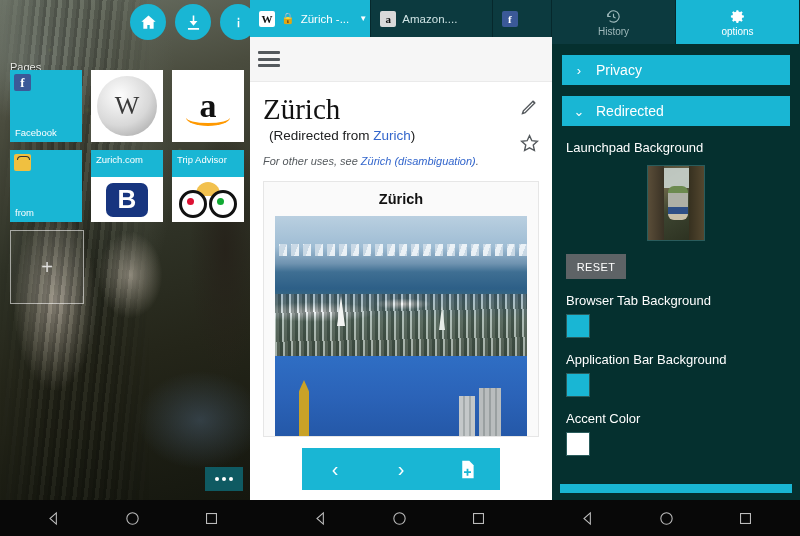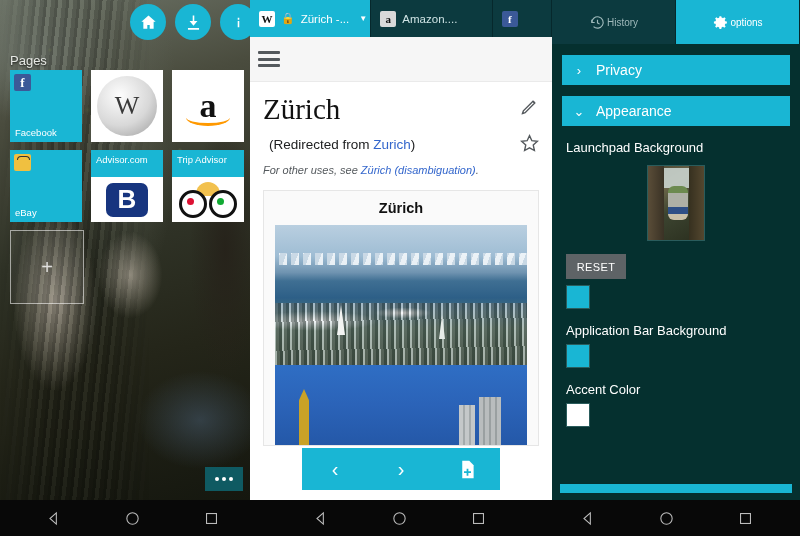--- a/index.html
+++ b/index.html
@@ -33,21 +33,21 @@
                radial-gradient(circle 5px at 60% 6%,#5d6a45,transparent 60%),
                radial-gradient(circle 4px at 85% 18%,#7b8658,transparent 60%),
                radial-gradient(circle 6px at 35% 22%,#55613c,transparent 60%),
                radial-gradient(circle 4px at 72% 30%,#68734a,transparent 60%);
   }
   .lp-btns{position:absolute;top:4px;left:130px;display:flex;gap:9px;z-index:6;}
   .cbtn{width:36px;height:36px;border-radius:50%;background:#19b6d4;display:flex;
         align-items:center;justify-content:center;color:#fff;}
   .cbtn svg{width:19px;height:19px;fill:#fff;}
 
-  .pages-label{position:absolute;top:53px;left:10px;color:#e6e8e4;font-size:13px;z-index:5;
+  .pages-label{position:absolute;top:61px;left:10px;color:#e6e8e4;font-size:11px;z-index:5;
      text-shadow:0 1px 2px rgba(0,0,0,.8);}
   .tiles{position:absolute;top:70px;left:10px;width:232px;z-index:5;
      display:grid;grid-template-columns:repeat(3,72px);gap:8px 9px;}
   .tile{width:72px;height:72px;position:relative;overflow:hidden;background:#19b6d4;}
   .tile .tl-name{position:absolute;left:5px;right:4px;color:#fff;font-size:9.5px;line-height:11px;}
   .tile.lbl-bottom .tl-name{bottom:4px;}
   .tile.lbl-top .tl-name{top:4px;}
   .tile .mini{position:absolute;top:4px;left:4px;width:17px;height:17px;}
   .tile.white{background:#fff;}
   .tile.split-top{background:#19b6d4;}
@@ -99,21 +99,21 @@
   .caret{margin-left:4px;font-size:8px;}
   .tab-w{width:122px;} .tab-a{width:122px;} .tab-f{width:48px;}
 
   .wikiwrap{position:absolute;top:37px;left:0;right:0;bottom:0;background:#fff;overflow:hidden;}
   .wk-head{height:44px;background:#f6f6f6;display:flex;align-items:center;padding:0 8px;gap:9px;border-bottom:1px solid #eaeaea;}
   .burger{width:22px;display:flex;flex-direction:column;gap:3.5px;}
   .burger span{height:3px;background:#54595d;border-radius:1px;}
   .wk-search{flex:1;height:28px;background:#fff;border:1px solid #e4e4e4;display:flex;align-items:center;gap:7px;padding:0 9px;color:#9aa0a6;font-size:12.5px;}
   .wk-body{padding:10px 13px 8px 13px;position:relative;}
   .wk-title{font-family:"Liberation Serif",serif;font-size:29px;color:#111;line-height:34px;}
-  .wk-redir{font-size:13.5px;color:#202122;margin-top:11px;padding-left:6px;}
+  .wk-redir{font-size:13.5px;color:#202122;margin-top:2px;padding-left:6px;}
   .wk-redir a{color:#3366cc;text-decoration:none;}
   .wk-hat{font-size:11px;color:#54595d;font-style:italic;margin-top:12px;}
   .wk-hat a{color:#3366cc;text-decoration:none;}
   .wk-tools{position:absolute;right:12px;top:14px;display:flex;flex-direction:column;align-items:center;gap:16px;}
   .wk-tools svg{width:21px;height:21px;fill:none;stroke:#54595d;stroke-width:1.6;}
   .infobox{margin:14px 0 0 0;border:1px solid #e6e6e6;background:#fafafa;}
   .infobox .ib-t{text-align:center;font-weight:bold;font-size:14.5px;padding:9px 0;color:#111;}
   .ib-img{height:140px;margin:0 11px;position:relative;overflow:hidden;
      background:
       radial-gradient(ellipse 90px 14px at 40px 96px,#e9eef2,rgba(255,255,255,0) 70%),
@@ -137,21 +137,21 @@
      background:repeating-linear-gradient(90deg,#b9bdbe 0 4px,#9aa0a1 4px 6px);}
   .ib-img2 .bld2{position:absolute;bottom:0;right:52px;width:16px;height:40px;
      background:repeating-linear-gradient(90deg,#c4c8c9 0 4px,#a4aaab 4px 6px);}
   .navfab{position:absolute;left:52px;bottom:10px;width:198px;height:42px;background:#19b6d4;
      display:flex;align-items:center;z-index:8;}
   .navfab .nb{flex:1;display:flex;align-items:center;justify-content:center;color:#fff;font-size:20px;}
   .navfab svg{width:21px;height:21px;fill:#fff;}
 
   
   .opt-top{display:flex;height:44px;}
-  .opt-tab{flex:1;display:flex;flex-direction:row;align-items:center;justify-content:center;gap:1px;
+  .opt-tab{flex:1;display:flex;flex-direction:column;align-items:center;justify-content:center;gap:1px;
      background:#0c3a3f;color:#9fb9bb;font-size:10px;border-right:1px solid #06282c;}
   .opt-tab.on{background:#19b6d4;color:#fff;}
   .opt-tab svg{width:17px;height:17px;fill:none;stroke:currentColor;stroke-width:1.6;}
   .opt-tab.on svg{fill:#fff;stroke:none;}
   .sect{margin:11px 10px 0 10px;height:30px;background:#19b6d4;display:flex;align-items:center;
      color:#fff;font-size:14px;}
   .sect .ar{width:34px;text-align:center;font-size:13px;}
   .opt-lbl{color:#fff;font-size:13px;margin:14px 0 0 14px;}
   .thumb{width:56px;height:74px;margin:10px auto 0 auto;border:1px solid #2a5c5c;position:relative;overflow:hidden;
      background:linear-gradient(150deg,#4a4330 0%,#6a6448 30%,#3c4430 55%,#2a2e1e 100%);}
@@ -212,25 +212,25 @@
       </div>
 
 
       <div class="tile white">
         <div class="amz">a</div>
         <div class="amz-smile"></div>
       </div>
 
       <div class="tile lbl-bottom">
         <div class="mini eb-mini"></div>
-        <div class="tl-name">eBay</div>
+        <div class="tl-name">from</div>
       </div>
 
       <div class="tile split-top lbl-top">
-        <div class="tl-name">Advisor.com</div>
+        <div class="tl-name">Zurich.com</div>
         <div class="low">
             <div class="bk-b">B</div>
           </div>
       </div>
 
       <div class="tile split-top lbl-top">
         <div class="tl-name">Trip Advisor</div>
         <div class="low">
           <div class="ta-owl">
               <div class="beak"></div>
@@ -343,32 +343,33 @@
       </div>
     </div>
 
     <div class="sect">
       <span class="ar">›</span>
       <span>Privacy</span>
     </div>
 
     <div class="sect">
       <span class="ar">⌄</span>
-      <span>Appearance</span>
+      <span>Redirected</span>
     </div>
 
     <div class="opt-lbl">Launchpad Background</div>
     <div class="thumb">
       <div class="sky"></div>
       <div class="trunkL"></div>
       <div class="trunkR"></div>
       <div class="person"></div>
     </div>
     <div class="reset">RESET</div>
 
+    <div class="opt-lbl">Browser Tab Background</div>
     <div class="sw" style="background:#19b6d4"></div>
 
     <div class="opt-lbl">Application Bar Background</div>
     <div class="sw" style="background:#19b6d4"></div>
 
     <div class="opt-lbl">Accent Color</div>
     <div class="sw" style="background:#ffffff"></div>
 
     <div class="bottombar"></div>
   </div>

